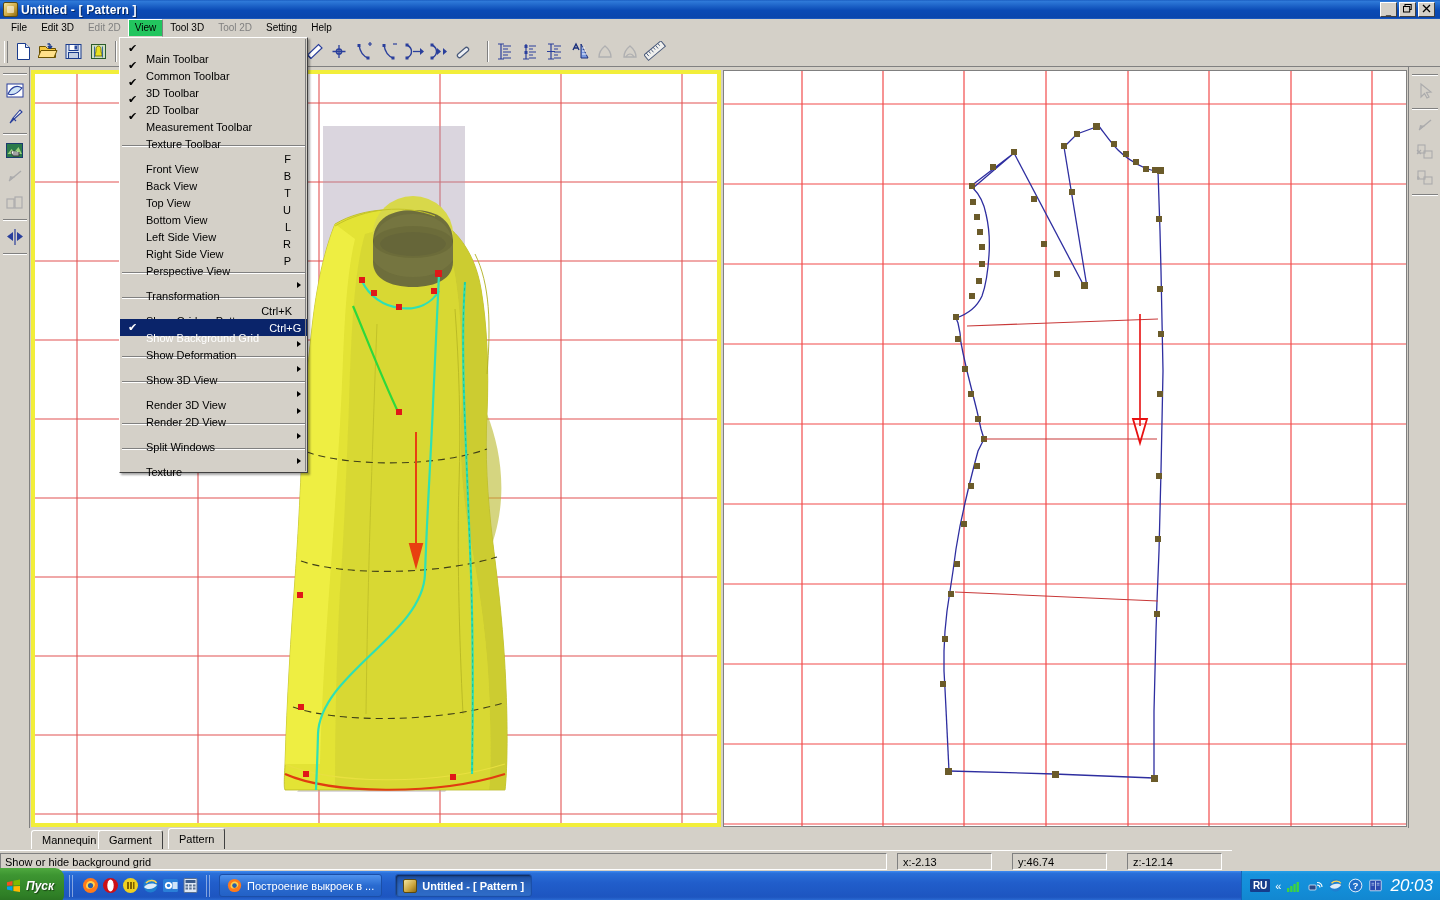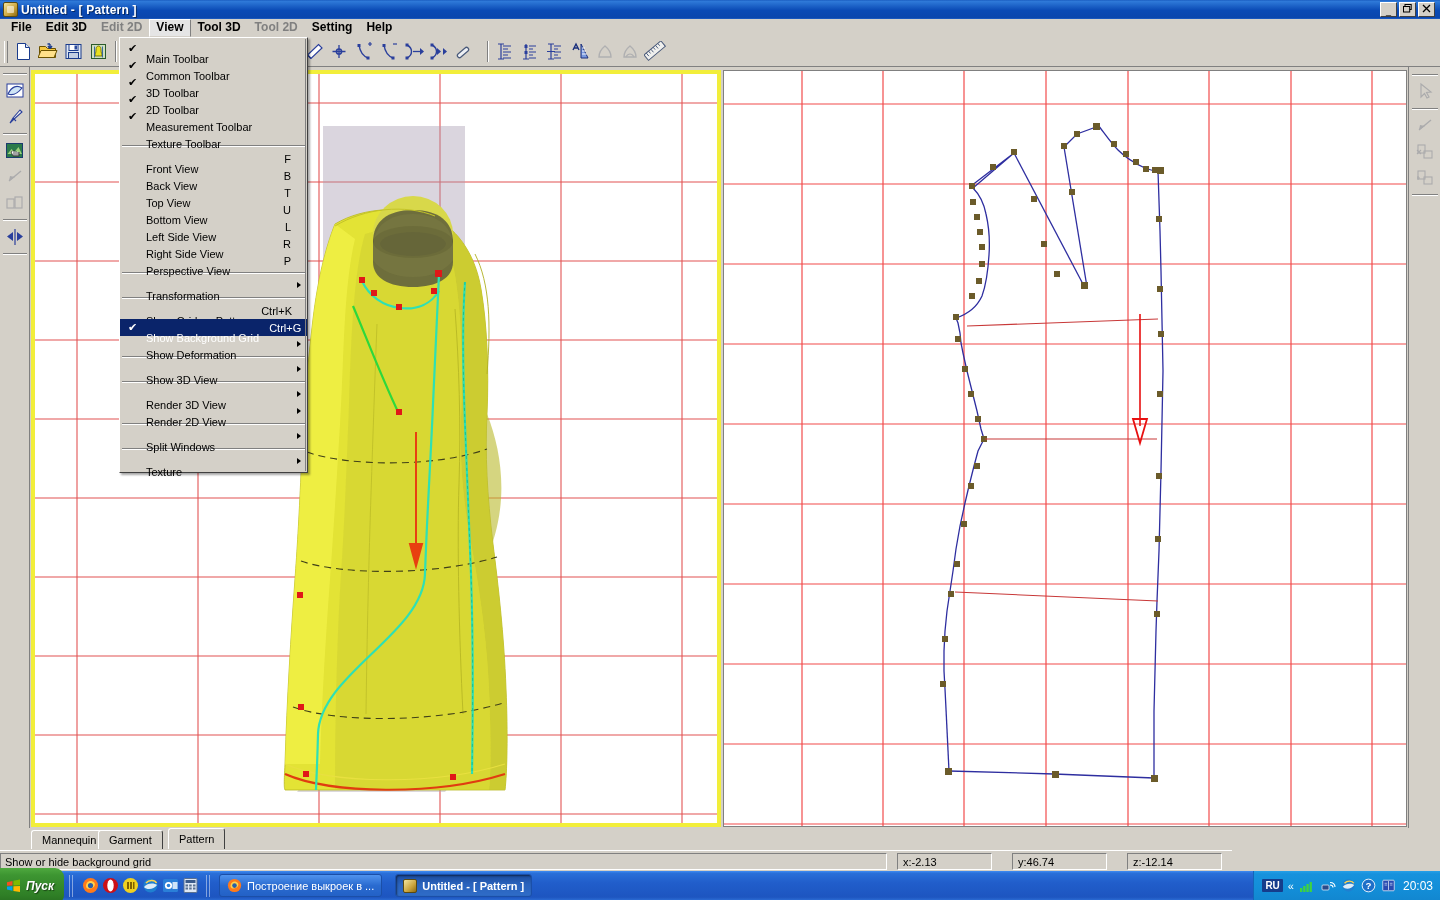--- a/index.html
+++ b/index.html
@@ -42,25 +42,25 @@
   }
   .winbtn span { position:relative; top:-1px; }
 
   
   .menubar {
     position: absolute; left: 0; top: 19px; width: 1440px; height: 18px;
     background: #d4d0c8; display: flex; align-items: center; padding-left: 4px;
     border-bottom: 1px solid #d4d0c8;
   }
   .menu-item {
-    padding: 2px 7px; font-size: 12px; color: #000; cursor: default; line-height: 13px; font-weight: bold;
+    padding: 2px 7px; font-size: 10px; color: #000; cursor: default; line-height: 13px;
   }
   .menu-item.disabled { color: #808080; }
   .menu-item.open {
-    background: #e5e5e5;
+    background: #22c55e;
     border: 1px solid #fff; border-right-color: #808080; border-bottom-color: #d4d0c8;
     padding: 1px 6px 2px 6px;
   }
 
   
   .toolbar {
     position: absolute; left: 0; top: 37px; width: 1440px; height: 30px;
     background: #d4d0c8; display: flex; align-items: center; padding-left: 3px;
     border-bottom: 1px solid #808080;
   }
@@ -171,21 +171,21 @@
   .tray {
     margin-left: auto; height: 29px; display: flex; align-items: center; gap: 5px;
     padding: 0 7px 0 8px;
     background: linear-gradient(to bottom,#27a0e8 0%,#1792dd 10%,#138fd9 55%,#1287d0 100%);
     border-left: 1px solid #1465b8;
   }
   .tray .lang {
     background: #153d8c; color: #fff; font-size: 10px; padding: 1px 3px; border-radius: 1px;
     font-weight: bold;
   }
-  .tray .clock { color: #fff; font-size: 12px; padding-left: 2px; }
+  .tray .clock { color: #fff; font-size: 17px; padding-left: 2px; font-style: italic; }
 
   
   .dropdown {
     position: absolute; left: 119px; top: 37px; width: 189px;
     background: #d4d0c8;
     border: 1px solid #fff; border-right-color: #404040; border-bottom-color: #404040;
     box-shadow: 2px 2px 2px rgba(0,0,0,.35);
     padding: 2px 0 2px 0; z-index: 50;
   }
   .dropdown::after {

